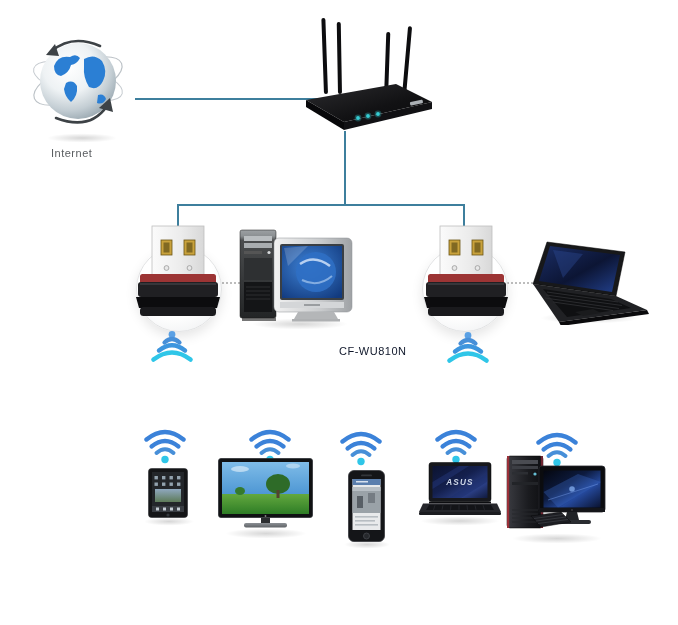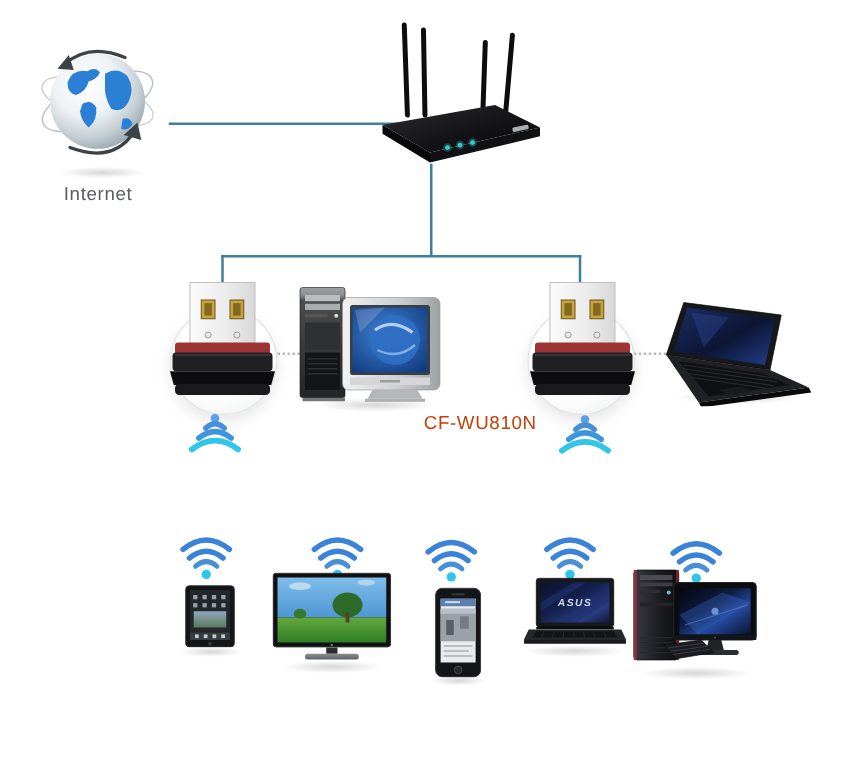--- a/index.html
+++ b/index.html
@@ -1,21 +1,21 @@
 <!DOCTYPE html>
 <html style="--background: #ffffff; --connection-line: #3e7f9d; --dotted-line: #bdbdbd; --wifi-arc-blue: #3b82d9; --wifi-arc-light: #478fd8; --wifi-dot-cyan: #2fc6e8; --router-led: #35cdd3; --adapter-stripe-red: #9c3434; --label-text: #5a5d60;"><head>
 <meta charset="utf-8">
 <style>
   html,body{margin:0;padding:0;background:#fff;}
   #canvas{position:relative;width:678px;height:625px;background:var(--background,#ffffff);overflow:hidden;font-family:"Liberation Sans",sans-serif;}
   .abs{position:absolute;}
   .line{position:absolute;background:var(--connection-line,#3e7f9d);}
   .dotted{position:absolute;height:0;border-top:2px dotted var(--dotted-line,#bdbdbd);}
   .shadow{position:absolute;border-radius:50%;background:radial-gradient(ellipse at center,rgba(0,0,0,0.16) 0%,rgba(0,0,0,0.0) 65%);}
-  .label{position:absolute;color:var(--label-text,#5a5d60);font-size:15px;letter-spacing:.5px;text-align:right;}
+  .label{position:absolute;color:var(--label-text,#5a5d60);font-size:11px;letter-spacing:.5px;text-align:right;}
   .adapter-circle{position:absolute;width:84px;height:84px;border-radius:50%;
      background:radial-gradient(circle at 42% 35%,#ffffff 55%,#f3f4f5 80%,#e9eaeb 100%);
      border:1px solid #e2e3e4;box-shadow:0 5px 12px rgba(0,0,0,0.10);}
   svg{display:block;}
 </style>
 </head>
 <body>
 
 <div id="canvas">
 
@@ -196,21 +196,21 @@
     <path d="M11,20.5 Q24,10 37,20.5" stroke="#3d95de" stroke-width="4.4"></path>
     <path d="M5.5,29.5 Q24,15.5 42.5,29.5" stroke="var(--wifi-dot-cyan,#2fc6e8)" stroke-width="4.6"></path>
   </svg>
   <svg class="abs" style="left:444px;top:331px;" width="48" height="38" viewBox="0 0 48 38" fill="none" stroke-linecap="round">
     <circle cx="24" cy="4.5" r="3.4" fill="#5aa0e4" stroke="none"></circle>
     <path d="M16.5,12.5 Q24,5.5 31.5,12.5" stroke="var(--wifi-arc-light,#478fd8)" stroke-width="4.2"></path>
     <path d="M11,20.5 Q24,10 37,20.5" stroke="#3d95de" stroke-width="4.4"></path>
     <path d="M5.5,29.5 Q24,15.5 42.5,29.5" stroke="var(--wifi-dot-cyan,#2fc6e8)" stroke-width="4.6"></path>
   </svg>
 
-  <div class="label" style="left:339px;top:330px;color:#c2410c;">CF-WU810N</div>
+  <div class="label" style="left:339px;top:345px;color:#0f172a;">CF-WU810N</div>
 
   <svg class="abs" style="left:142px;top:424px;" width="46" height="40" viewBox="0 0 46 40" fill="none" stroke-linecap="round">
     <path d="M4.5,15.5 Q23,0.5 41.5,15.5" stroke="var(--wifi-arc-blue,#3b82d9)" stroke-width="4.4"></path>
     <path d="M9.5,22.5 Q23,11.5 36.5,22.5" stroke="var(--wifi-arc-blue,#3b82d9)" stroke-width="4.2"></path>
     <path d="M14.5,29 Q23,21.5 31.5,29" stroke="var(--wifi-arc-light,#478fd8)" stroke-width="4"></path>
     <circle cx="23" cy="35.5" r="3.7" fill="var(--wifi-dot-cyan,#2fc6e8)" stroke="none"></circle>
   </svg>
   <svg class="abs" style="left:247px;top:424px;" width="46" height="40" viewBox="0 0 46 40" fill="none" stroke-linecap="round">
     <path d="M4.5,15.5 Q23,0.5 41.5,15.5" stroke="var(--wifi-arc-blue,#3b82d9)" stroke-width="4.4"></path>
     <path d="M9.5,22.5 Q23,11.5 36.5,22.5" stroke="var(--wifi-arc-blue,#3b82d9)" stroke-width="4.2"></path>

